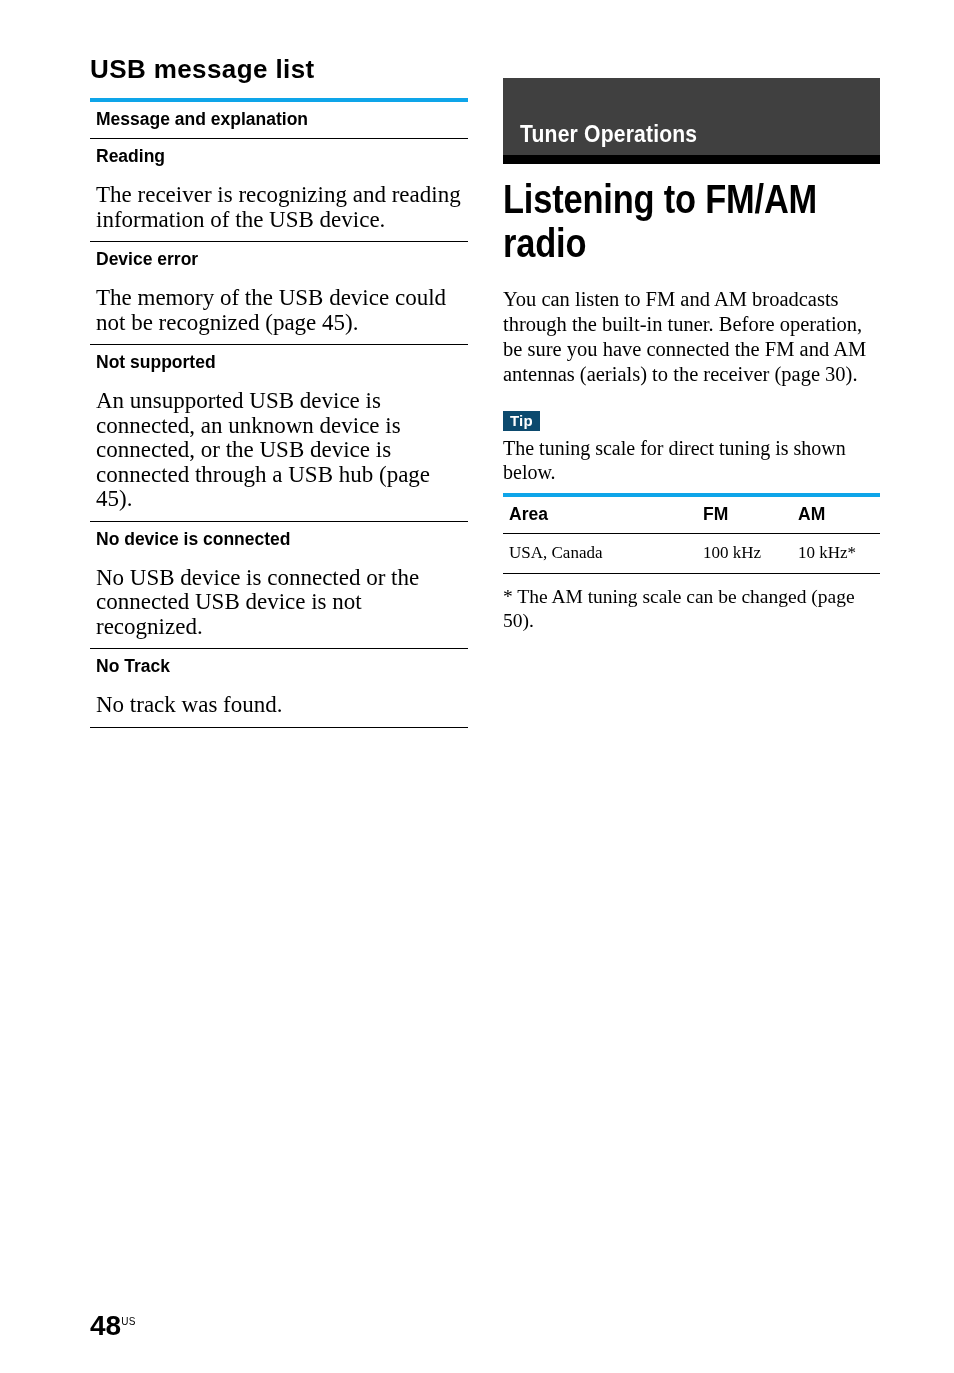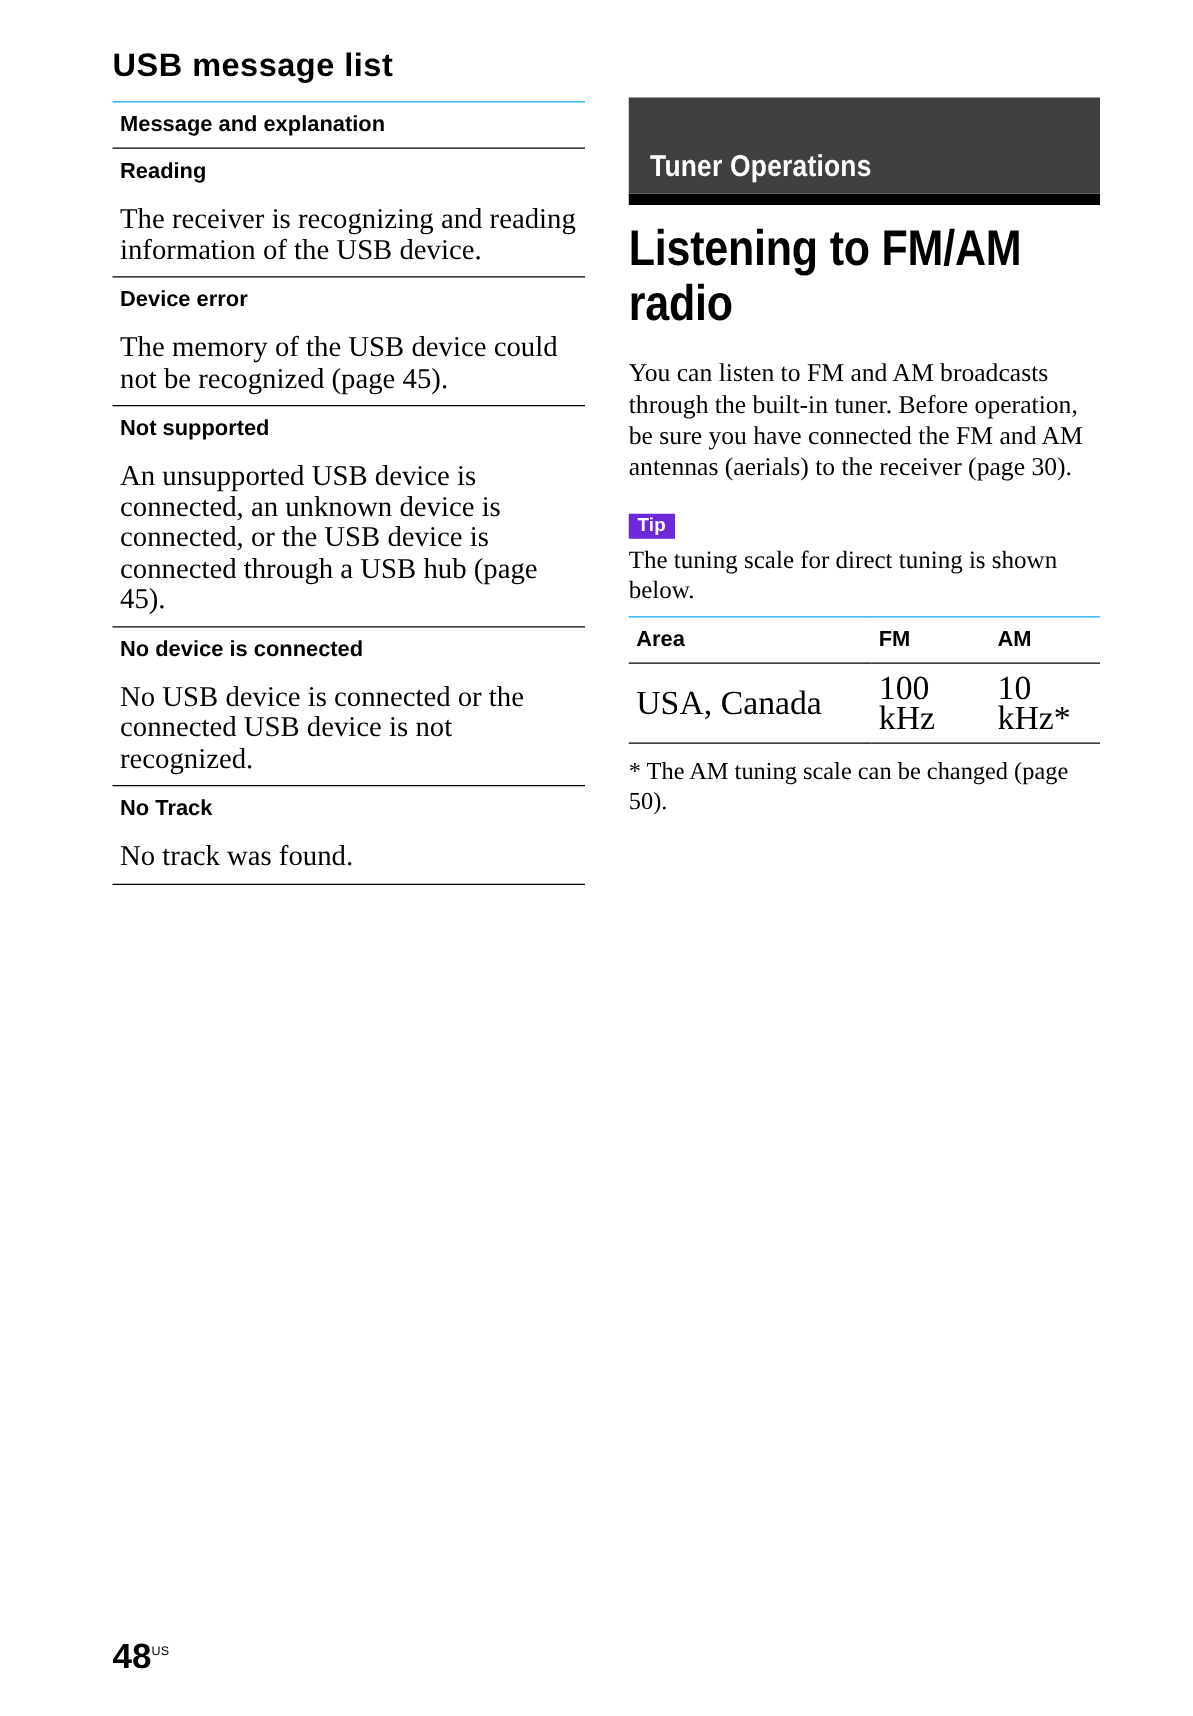--- a/index.html
+++ b/index.html
@@ -18,21 +18,21 @@
 
   .page {
     position: absolute;
     inset: 0;
   }
 
   
   .col-left {
     position: absolute;
     left: 90px;
-    top: 37px;
+    top: 54px;
     width: 378px;
   }
   .col-right {
     position: absolute;
     left: 503px;
     top: 78px;
     width: 377px;
   }
 
   
@@ -44,21 +44,21 @@
     letter-spacing: 0.4px;
     margin: 0 0 14px 0;
   }
 
   
   .doc-table {
     width: 100%;
     border-collapse: collapse;
   }
   .rule-thick {
-    border-top: 1px solid #0ea5e9;
+    border-top: 4px solid #0ea5e9;
   }
   .rule-thin {
     border-top: 1.5px solid #000;
   }
 
   .msg-table .hdr-cell {
     font-family: "Liberation Sans", "DejaVu Sans", sans-serif;
     font-weight: bold;
     font-size: 17.5px;
     line-height: 21px;
@@ -123,21 +123,21 @@
   .intro-para {
     font-size: 20.5px;
     line-height: 25px;
     margin: 22px 0 0 0;
     width: 372px;
   }
 
   
   .tip-badge {
     display: inline-block;
-    background: #6d28d9;
+    background: #0c4a6e;
     color: #ffffff;
     font-family: "Liberation Sans", "DejaVu Sans", sans-serif;
     font-weight: bold;
     font-size: 15px;
     line-height: 20px;
     padding: 0 7px;
     margin-top: 24px;
     letter-spacing: 0.2px;
   }
   .tip-text {
@@ -155,21 +155,21 @@
   .scale-table th {
     font-family: "Liberation Sans", "DejaVu Sans", sans-serif;
     font-weight: bold;
     font-size: 17.5px;
     line-height: 21px;
     text-align: left;
     padding: 7px 0 8px 6px;
   }
   .scale-table td {
     font-family: "Liberation Serif", "DejaVu Serif", serif;
-    font-size: 27px;
+    font-size: 17px;
     line-height: 24px;
     padding: 7px 0 8px 6px;
     text-align: left;
   }
   .col-area  { width: 194px; }
   .col-fm    { width: 95px; }
   .col-am    { width: 88px; }
 
   .footnote {
     font-size: 19.5px;

